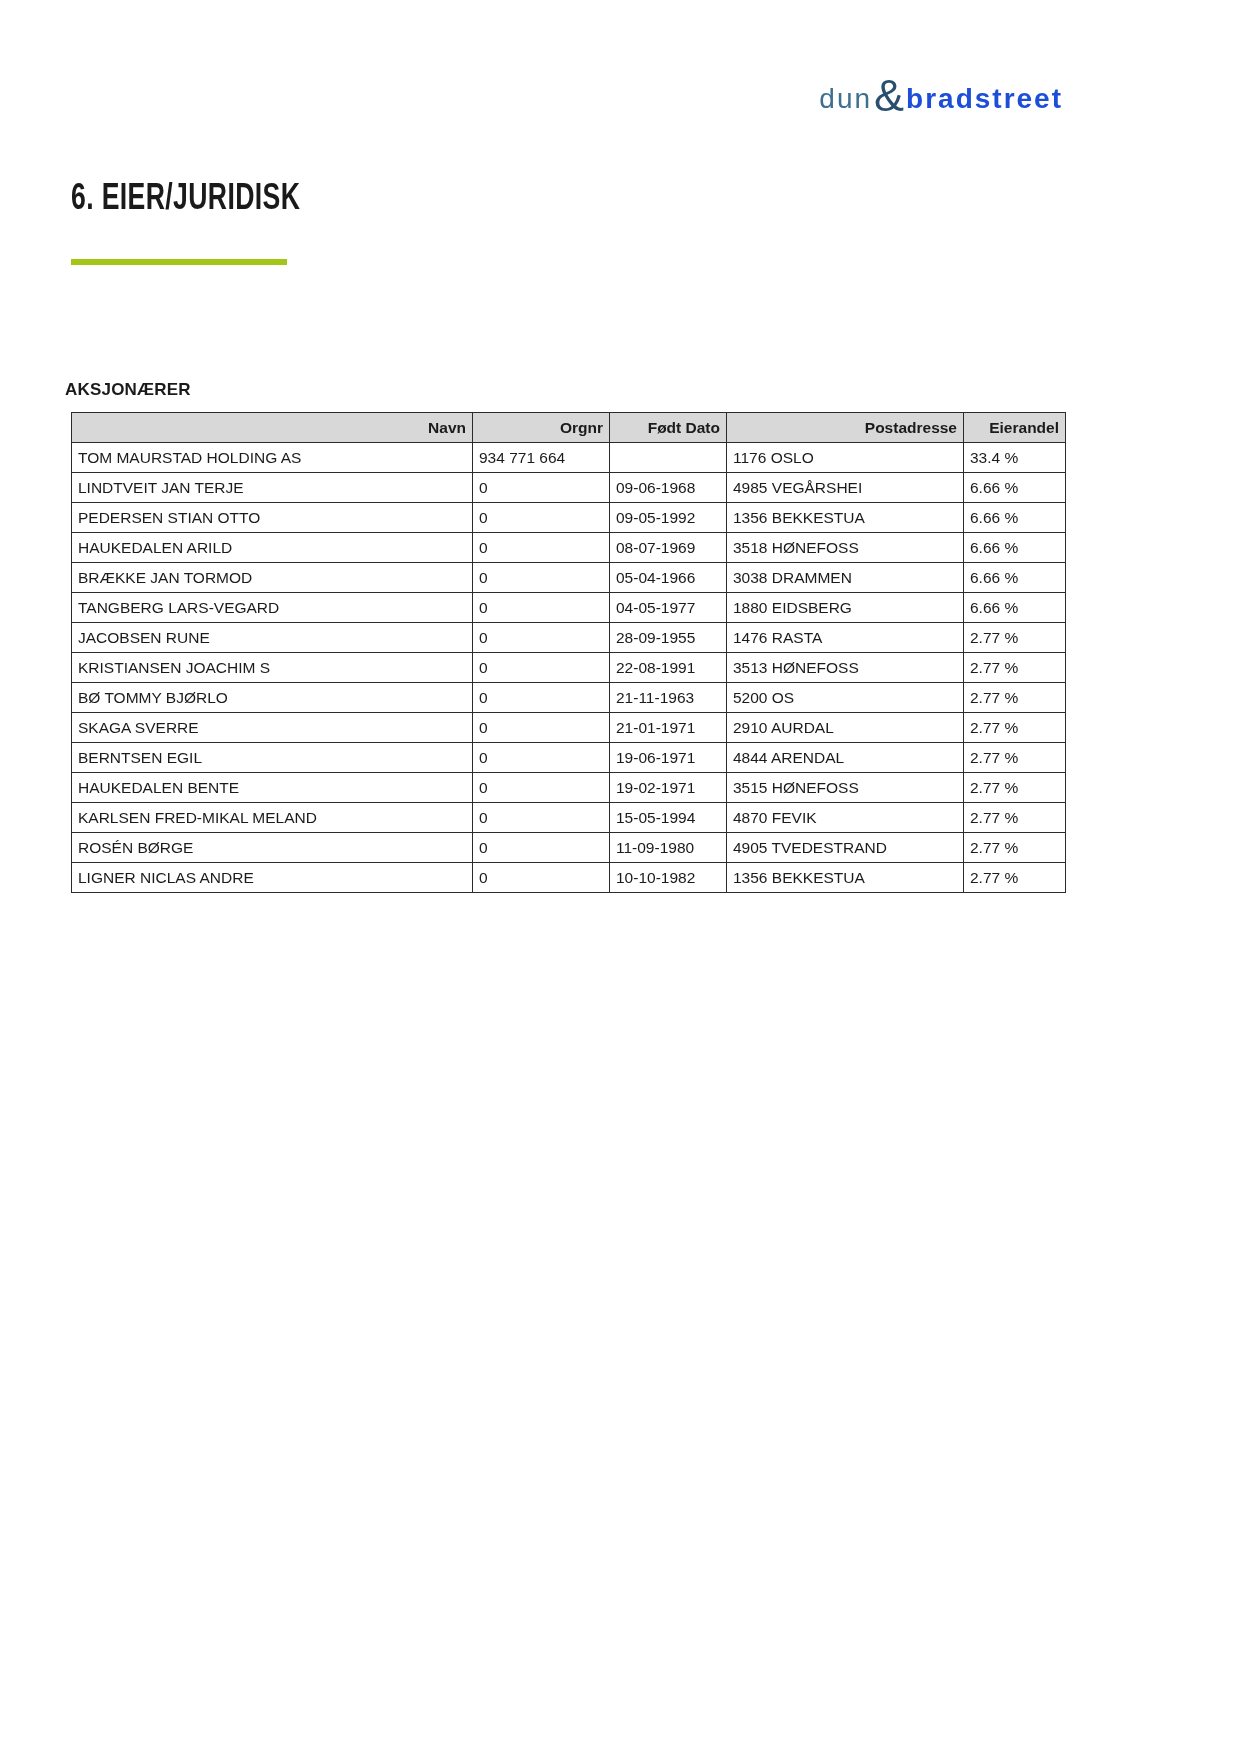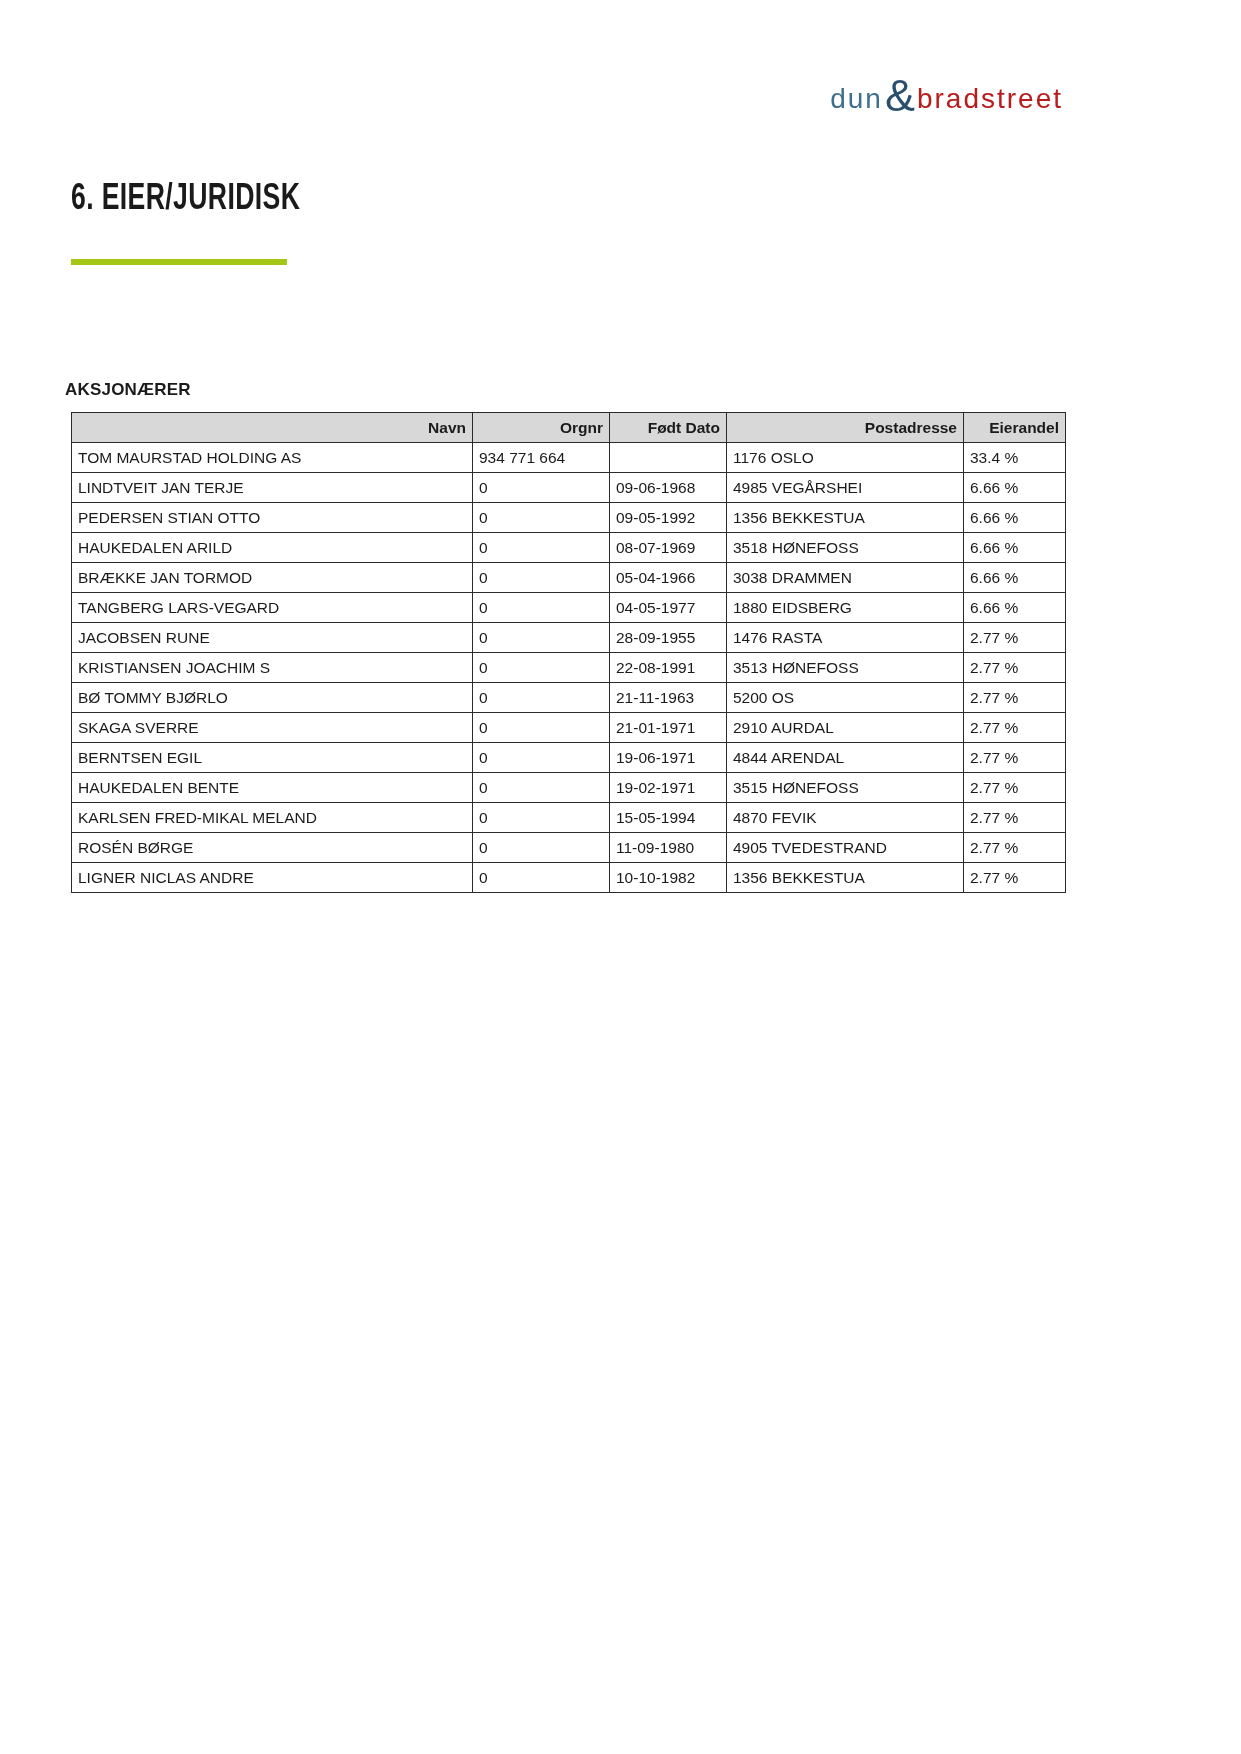--- a/index.html
+++ b/index.html
@@ -117,21 +117,21 @@
   }
 </style>
 </head>
 <body>
 
 <div class="page">
 
   <header class="logo">
     <span class="logo-dun" style="color: rgb(63, 111, 142);">dun</span>
     <span class="logo-amp" style="color: rgb(42, 79, 110);">&amp;</span>
-    <span class="logo-bradstreet" style="color: #b91c1c;">bradstreet</span>
+    <span class="logo-bradstreet" style="color: #1d4ed8; font-weight: bold;">bradstreet</span>
   </header>
 
   <h1 class="heading">6. EIER/JURIDISK</h1>
   <div class="accent-line" style="background: rgb(163, 198, 23);"></div>
 
   <div class="table-label">AKSJONÆRER</div>
 
   <table class="shareholders">
     <colgroup>
       <col class="c-navn">

